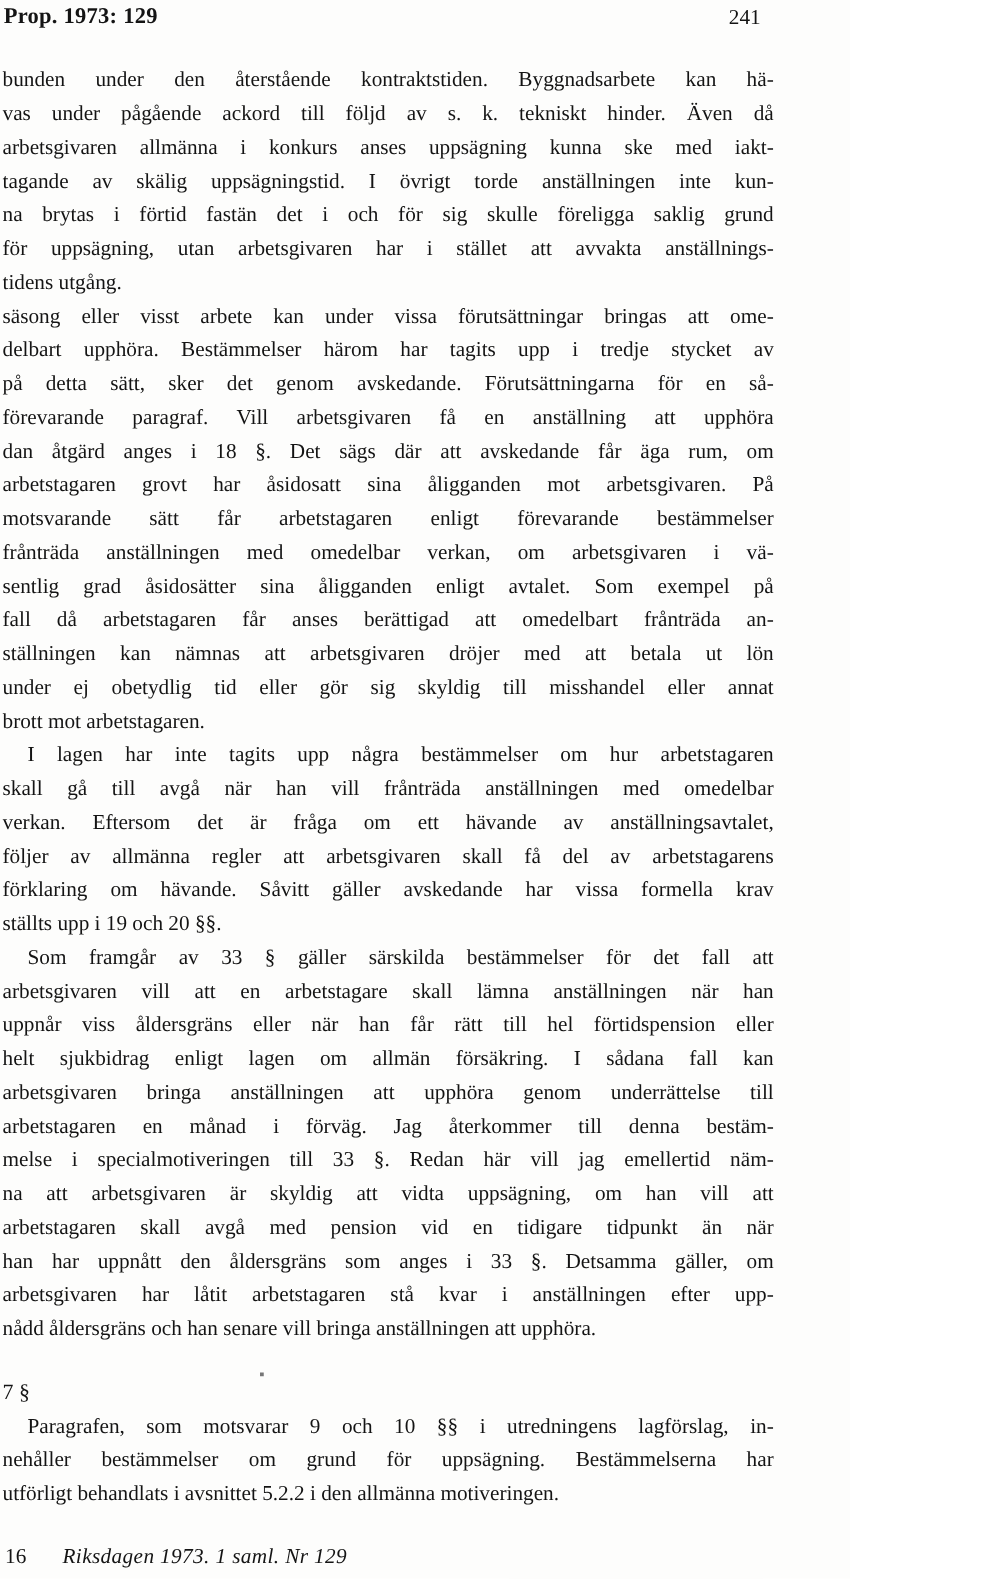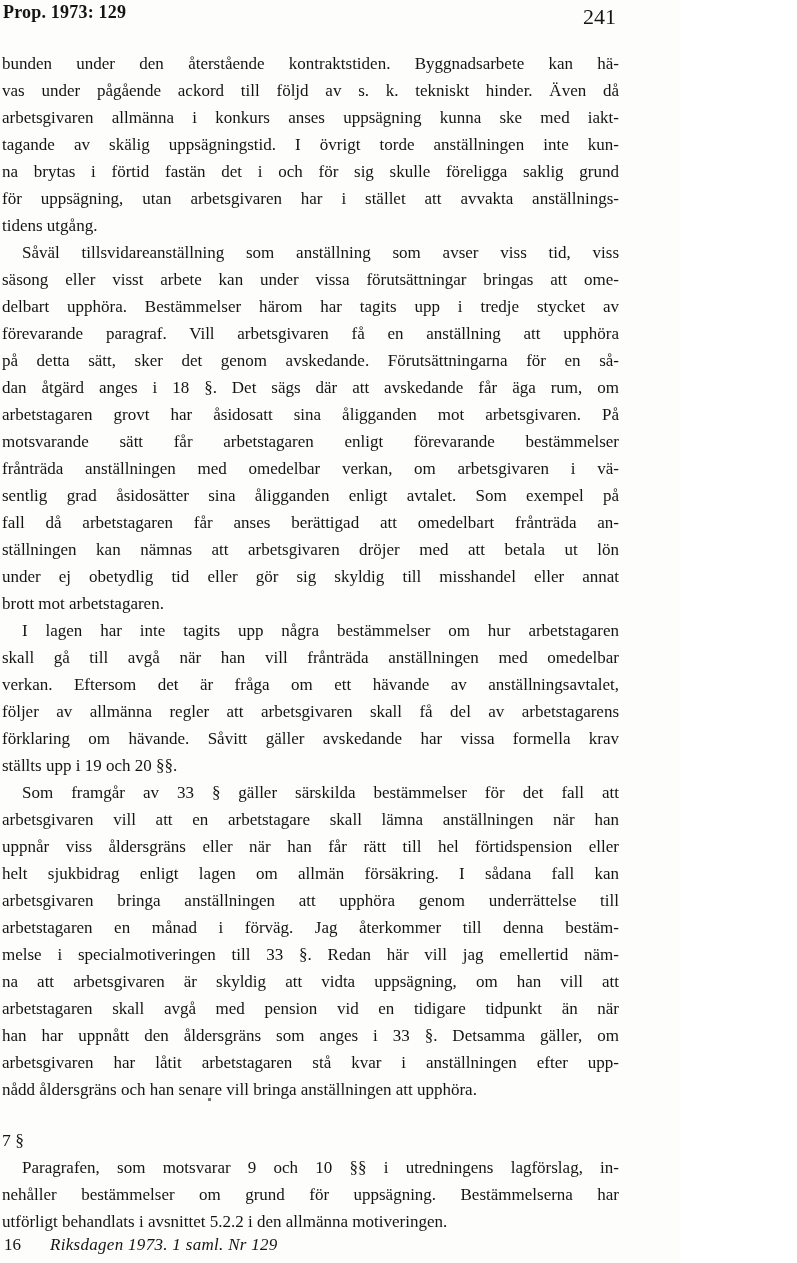--- a/index.html
+++ b/index.html
@@ -22,21 +22,21 @@
     left: 3px;
     font-size: 18px;
     font-weight: bold;
     letter-spacing: 0.2px;
     white-space: nowrap;
   }
   .page-number {
     position: absolute;
     top: 4px;
     left: 583px;
-    font-size: 22px;
+    font-size: 17px;
   }
   .doc-body {
     position: absolute;
     top: 50px;
     left: 2px;
     width: 617px;
   }
   .paragraph { margin: 0; }
   .line {
     font-size: 17px;
@@ -91,25 +91,24 @@
       <div class="paragraph">
         <div class="line">bunden under den återstående kontraktstiden. Byggnadsarbete kan hä-</div>
         <div class="line">vas under pågående ackord till följd av s. k. tekniskt hinder. Även då</div>
         <div class="line">arbetsgivaren allmänna i konkurs anses uppsägning kunna ske med iakt-</div>
         <div class="line">tagande av skälig uppsägningstid. I övrigt torde anställningen inte kun-</div>
         <div class="line">na brytas i förtid fastän det i och för sig skulle föreligga saklig grund</div>
         <div class="line">för uppsägning, utan arbetsgivaren har i stället att avvakta anställnings-</div>
         <div class="line last">tidens utgång.</div>
       </div>
       <div class="paragraph">
-        <div class="line indent">Såväl tillsvidareanställning som anställning som avser viss tid, viss</div>
         <div class="line">säsong eller visst arbete kan under vissa förutsättningar bringas att ome-</div>
         <div class="line">delbart upphöra. Bestämmelser härom har tagits upp i tredje stycket av</div>
+        <div class="line">på detta sätt, sker det genom avskedande. Förutsättningarna för en så-</div>
         <div class="line">förevarande paragraf. Vill arbetsgivaren få en anställning att upphöra</div>
-        <div class="line">på detta sätt, sker det genom avskedande. Förutsättningarna för en så-</div>
         <div class="line">dan åtgärd anges i 18 §. Det sägs där att avskedande får äga rum, om</div>
         <div class="line">arbetstagaren grovt har åsidosatt sina åligganden mot arbetsgivaren. På</div>
         <div class="line">motsvarande sätt får arbetstagaren enligt förevarande bestämmelser</div>
         <div class="line">frånträda anställningen med omedelbar verkan, om arbetsgivaren i vä-</div>
         <div class="line">sentlig grad åsidosätter sina åligganden enligt avtalet. Som exempel på</div>
         <div class="line">fall då arbetstagaren får anses berättigad att omedelbart frånträda an-</div>
         <div class="line">ställningen kan nämnas att arbetsgivaren dröjer med att betala ut lön</div>
         <div class="line">under ej obetydlig tid eller gör sig skyldig till misshandel eller annat</div>
         <div class="line last">brott mot arbetstagaren.</div>
       </div>

